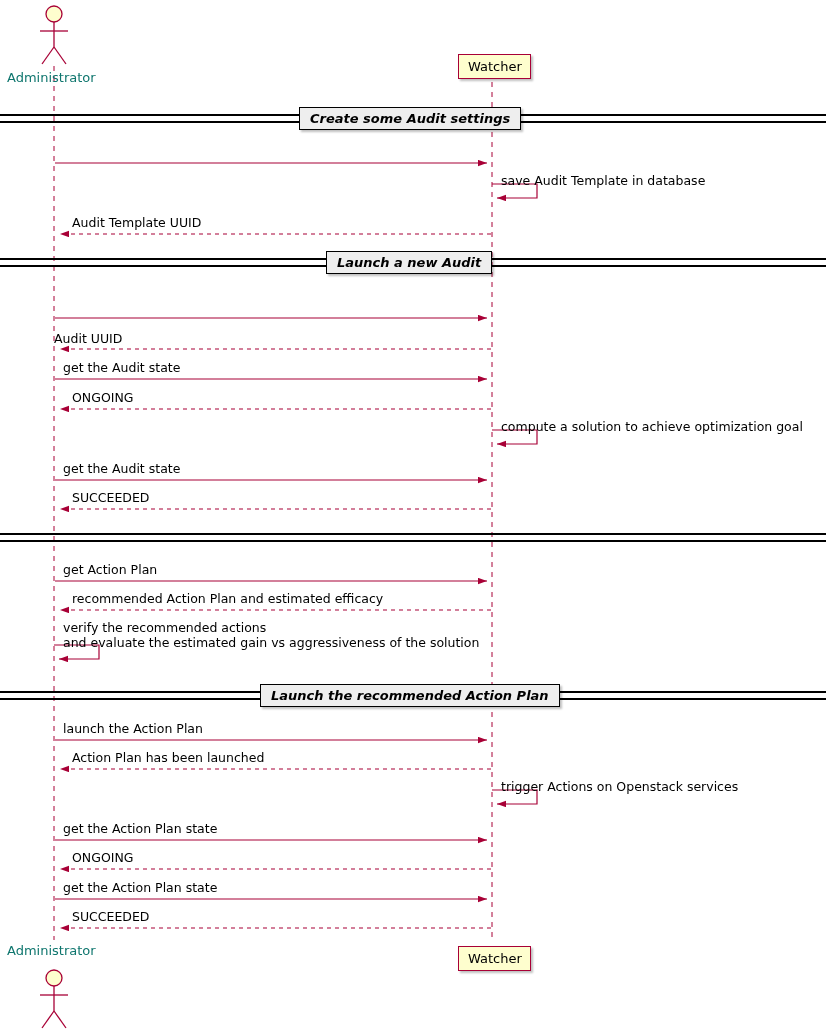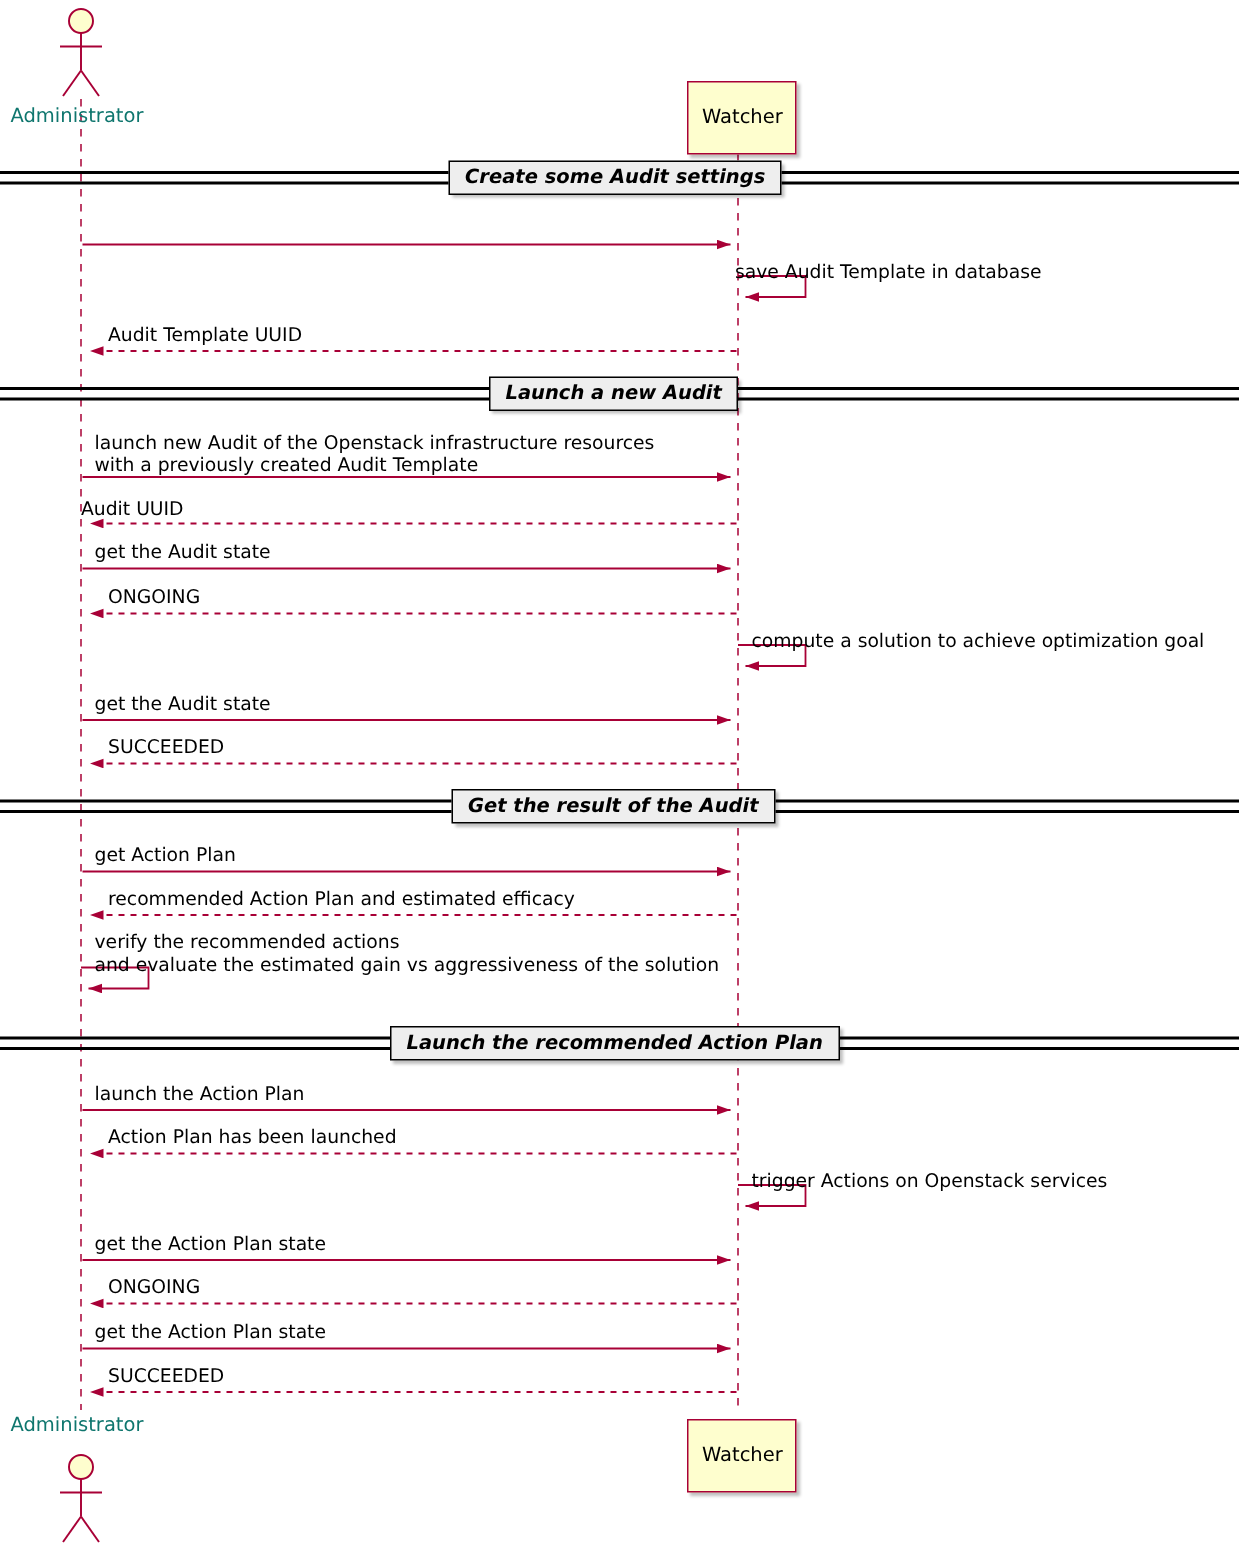--- a/index.html
+++ b/index.html
@@ -1,20 +1,20 @@
 <!DOCTYPE html>
 <html><head>
 <meta charset="utf-8">
 <style>
   html,body{margin:0;padding:0;background:#ffffff;}
   body{width:826px;height:1030px;position:relative;font-family:"DejaVu Sans",sans-serif;overflow:hidden;}
   .canvas{position:absolute;left:0;top:0;width:826px;height:1030px;}
   .lbl{position:absolute;font-size:12.5px;color:#000;white-space:pre;line-height:15px;}
   .participant{position:absolute;background:#FEFECE;border:1px solid #A80036;color:#000;font-size:13px;
-               padding:16px 9px;text-align:center;box-shadow:2px 2px 2px rgba(0,0,0,.25);}
+               padding:4px 9px;text-align:center;box-shadow:2px 2px 2px rgba(0,0,0,.25);}
   .actor-lbl{position:absolute;font-size:13px;color:#0f766e;white-space:nowrap;}
   .divider{position:absolute;height:0;border-top:2px solid #000;}
   .divbox{position:absolute;background:#EEEEEE;border:1px solid #000;font-size:13px;font-weight:bold;
           color:#000;padding:3px 10px;text-align:center;white-space:nowrap;box-shadow:2px 2px 2px rgba(0,0,0,.25);font-style:italic;}
   svg{position:absolute;left:0;top:0;overflow:visible;}
 </style>
 </head>
 <body>
 
 <div class="canvas">
@@ -81,30 +81,27 @@
   <div class="divider" style="left:0;top:114px;width:826px;"></div>
   <div class="divider" style="left:0;top:121px;width:826px;"></div>
   <div class="divbox" style="left:299px;top:107px;">Create some Audit settings</div>
 
   <div class="divider" style="left:0;top:258px;width:826px;"></div>
   <div class="divider" style="left:0;top:265px;width:826px;"></div>
   <div class="divbox" style="left:326px;top:251px;">Launch a new Audit</div>
 
   <div class="divider" style="left:0;top:533px;width:826px;"></div>
   <div class="divider" style="left:0;top:540px;width:826px;"></div>
-  <div class="divbox" style="left:301px;top:526px;">Get the result of the Audit</div>
 
   <div class="divider" style="left:0;top:691px;width:826px;"></div>
   <div class="divider" style="left:0;top:698px;width:826px;"></div>
   <div class="divbox" style="left:260px;top:684px;">Launch the recommended Action Plan</div>
 
-  <div class="lbl" style="left:490px;top:173px;">save Audit Template in database</div>
+  <div class="lbl" style="left:501px;top:173px;">save Audit Template in database</div>
   <div class="lbl" style="left:72px;top:215px;">Audit Template UUID</div>
-  <div class="lbl" style="left:63px;top:287px;">launch new Audit of the Openstack infrastructure resources
-with a previously created Audit Template</div>
   <div class="lbl" style="left:54px;top:331px;">Audit UUID</div>
   <div class="lbl" style="left:63px;top:360px;">get the Audit state</div>
   <div class="lbl" style="left:72px;top:390px;">ONGOING</div>
   <div class="lbl" style="left:501px;top:419px;">compute a solution to achieve optimization goal</div>
   <div class="lbl" style="left:63px;top:461px;">get the Audit state</div>
   <div class="lbl" style="left:72px;top:490px;">SUCCEEDED</div>
   <div class="lbl" style="left:63px;top:562px;">get Action Plan</div>
   <div class="lbl" style="left:63px;top:620px;">verify the recommended actions
 and evaluate the estimated gain vs aggressiveness of the solution</div>
   <div class="lbl" style="left:72px;top:591px;">recommended Action Plan and estimated efficacy</div>

